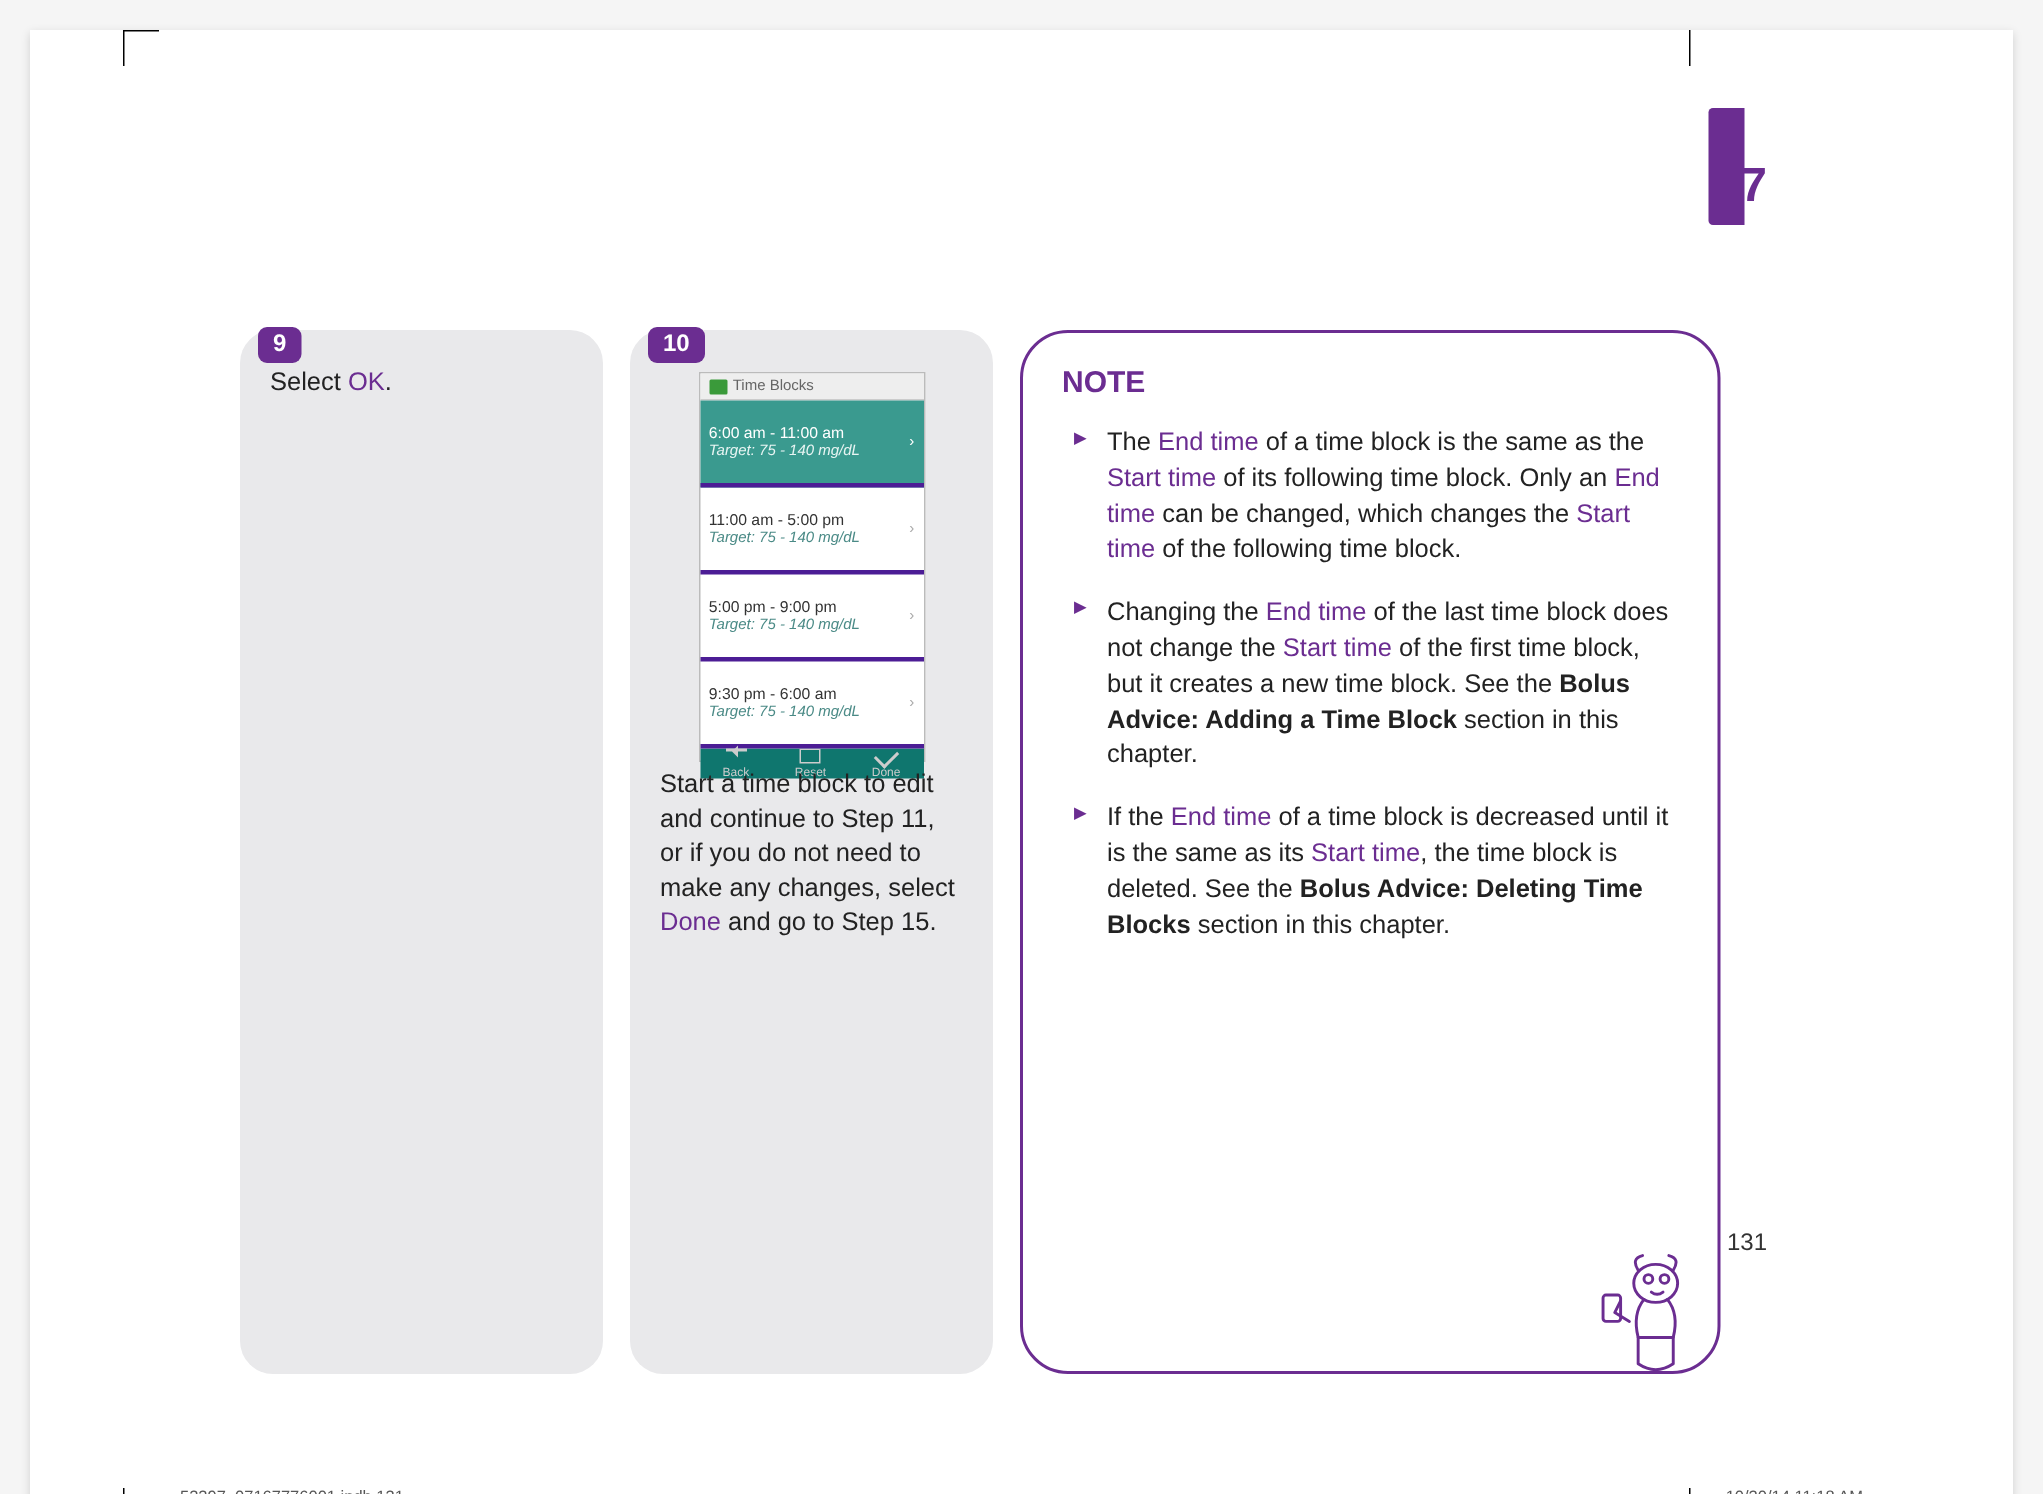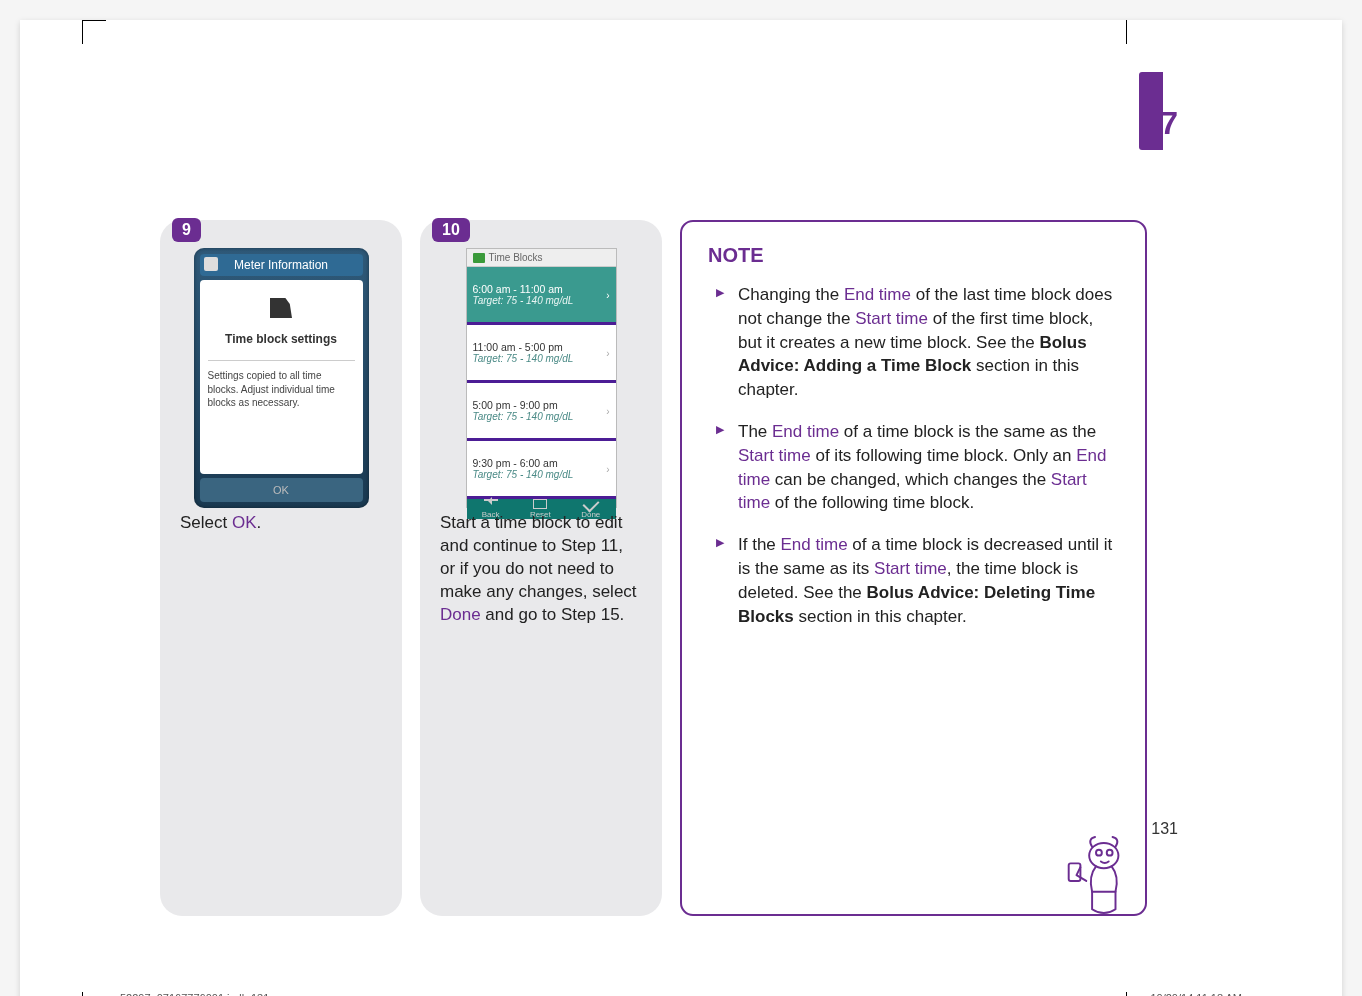--- a/index.html
+++ b/index.html
@@ -145,21 +145,21 @@
     font-size: 17px;
     color: #222;
     line-height: 1.35;
     margin-top: 4px;
   }
   .hl { color: #6b2d91; }
 
   .note-box {
     flex: 1;
     border: 2.5px solid #6b2d91;
-    border-radius: 13px;
+    border-radius: 32px;
     padding: 22px 26px;
     position: relative;
     background:#fff;
   }
   .note-title {
     color: #6b2d91;
     font-weight: bold;
     font-size: 20px;
     margin-bottom: 16px;
     font-family: Arial, sans-serif;
@@ -224,33 +224,20 @@
   <div class="crop-bl"></div>
   <div class="crop-br"></div>
 
   <div class="chapter-tab"></div>
   <div class="chapter-num">7</div>
 
   <div class="content">
 
     <div class="card">
       <div class="step-badge">9</div>
-      <div class="screen1">
-        <div class="s1-header">
-          <span class="hicon"></span>
-          <span>Meter Information</span>
-        </div>
-        <div class="s1-body">
-          <div class="s1-icon"></div>
-          <div class="s1-title">Time block settings</div>
-          <div class="s1-line"></div>
-          <div class="s1-msg">Settings copied to all time blocks. Adjust individual time blocks as necessary.</div>
-        </div>
-        <div class="s1-ok">OK</div>
-      </div>
       <div class="caption">
         <span>Select </span><span class="hl">OK</span><span>.</span>
       </div>
     </div>
 
     <div class="card">
       <div class="step-badge">10</div>
       <div class="screen2">
         <div class="s2-tbar">
           <span class="ticon"></span>
@@ -294,24 +281,24 @@
       </div>
       <div class="caption">
         <span>Start a time block to edit and continue to Step 11, or if you do not need to make any changes, select </span><span class="hl">Done</span><span> and go to Step 15.</span>
       </div>
     </div>
 
     <div class="note-box">
       <div class="note-title">NOTE</div>
       <ul class="note-list">
         <li>
-          <span>Changing the </span><span class="hl">End time</span><span> of the last time block does not change the </span><span class="hl">Start time</span><span> of the first time block, but it creates a new time block. See the </span><span class="bold">Bolus Advice: Adding a Time Block</span><span> section in this chapter.</span>
+          <span>The </span><span class="hl">End time</span><span> of a time block is the same as the </span><span class="hl">Start time</span><span> of its following time block. Only an </span><span class="hl">End time</span><span> can be changed, which changes the </span><span class="hl">Start time</span><span> of the following time block.</span>
         </li>
         <li>
-          <span>The </span><span class="hl">End time</span><span> of a time block is the same as the </span><span class="hl">Start time</span><span> of its following time block. Only an </span><span class="hl">End time</span><span> can be changed, which changes the </span><span class="hl">Start time</span><span> of the following time block.</span>
+          <span>Changing the </span><span class="hl">End time</span><span> of the last time block does not change the </span><span class="hl">Start time</span><span> of the first time block, but it creates a new time block. See the </span><span class="bold">Bolus Advice: Adding a Time Block</span><span> section in this chapter.</span>
         </li>
         <li>
           <span>If the </span><span class="hl">End time</span><span> of a time block is decreased until it is the same as its </span><span class="hl">Start time</span><span>, the time block is deleted. See the </span><span class="bold">Bolus Advice: Deleting Time Blocks</span><span> section in this chapter.</span>
         </li>
       </ul>
       <div class="mascot">
         <svg viewBox="0 0 80 90">
           <g fill="none" stroke="#6b2d91" stroke-width="2" stroke-linecap="round" stroke-linejoin="round">
             <ellipse cx="48" cy="22" rx="15" ry="13"></ellipse>
             <circle cx="43" cy="19" r="3"></circle>

